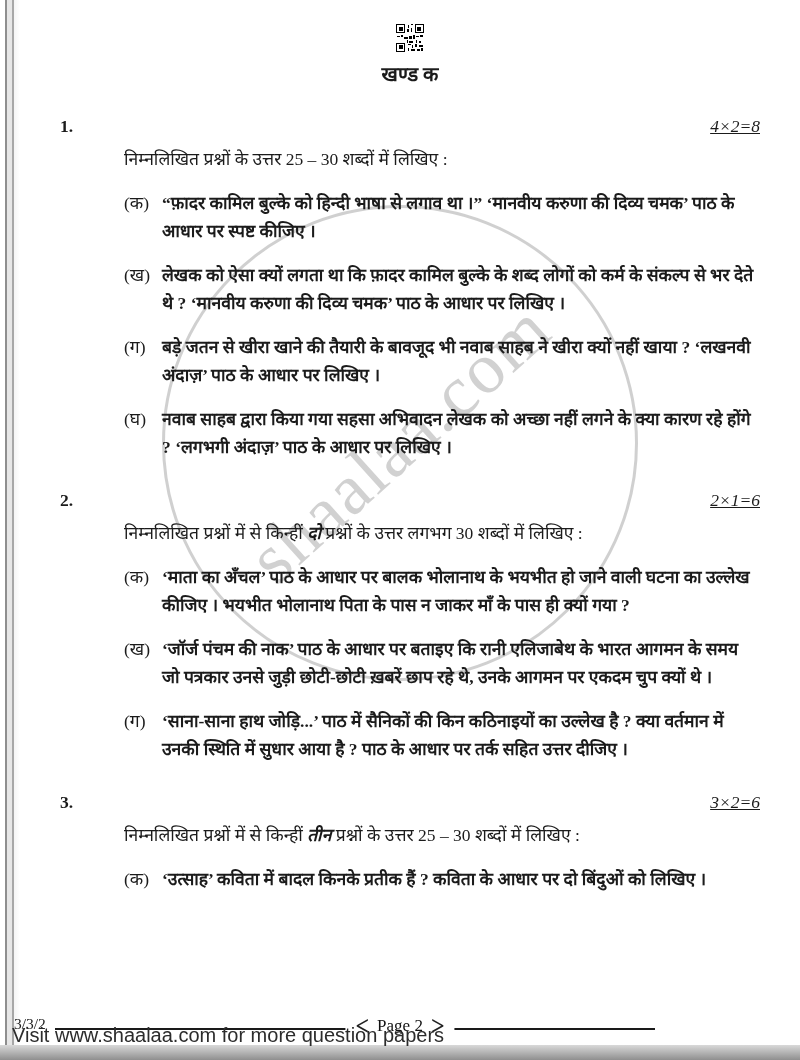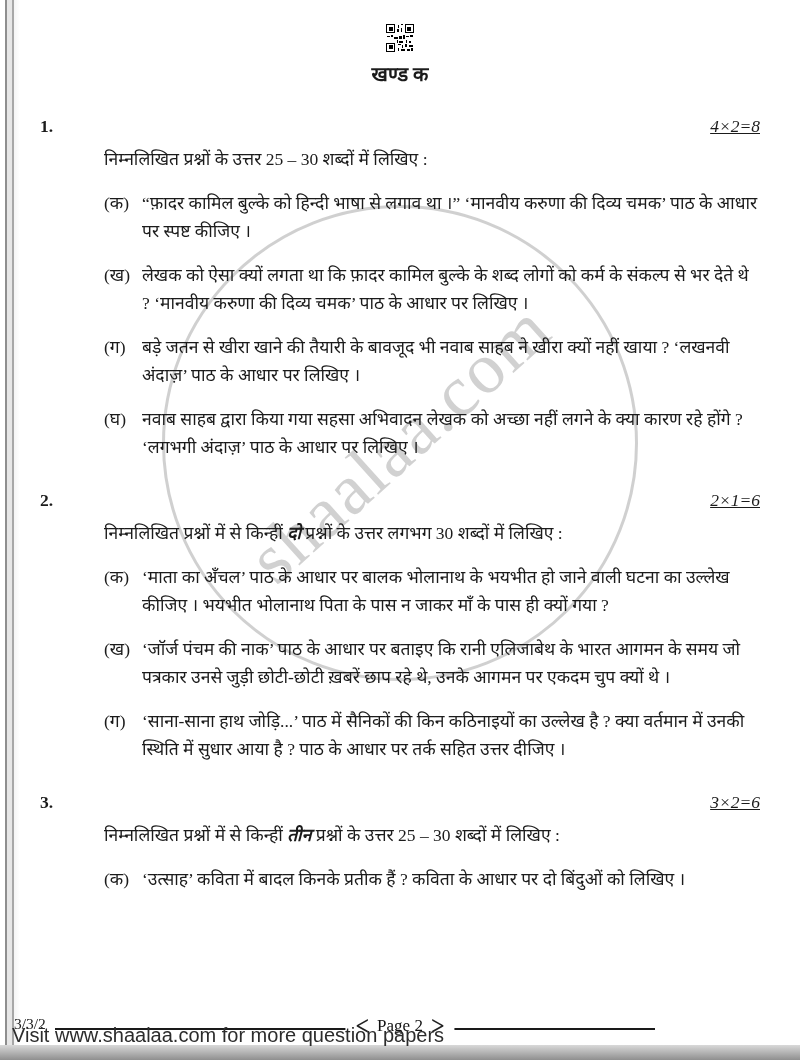--- a/index.html
+++ b/index.html
@@ -28,37 +28,37 @@
     position:absolute;top:205px;left:50%;transform:translateX(-50%);
     width:470px;height:470px;border:3px solid rgba(150,150,150,.45);
     border-radius:50%;z-index:0;display:flex;align-items:center;justify-content:center;
   }
   .watermark-text{
     transform:rotate(-42deg);
     font-size:72px;color:rgba(140,140,140,.40);
     letter-spacing:2px;white-space:nowrap;
     font-family:"Liberation Serif","DejaVu Serif",serif;
   }
-  .content{position:relative;z-index:1;padding:20px 40px 0 40px;}
+  .content{position:relative;z-index:1;padding:20px 40px 0 60px;}
   .qr{display:block;margin:4px auto 6px auto;width:28px;height:28px;}
   .section-title{
     text-align:center;font-weight:700;font-size:20px;margin:8px 0 8px 0;
   }
   .section-subtitle{
     text-align:center;font-weight:700;font-size:18.5px;margin:0 0 22px 0;
   }
   .question{margin-top:26px;}
   .q-row{display:flex;align-items:flex-start;font-size:17.5px;line-height:1.55;}
   .q-num{width:64px;font-weight:700;flex:none;}
   .q-stem{flex:1;margin-top:33px;}
   .emph{font-weight:700;font-style:italic;}
   .q-marks{flex:none;margin-left:14px;font-style:italic;white-space:nowrap;text-decoration:underline;}
   .q-part{display:flex;align-items:flex-start;margin:16px 0 0 64px;font-size:17.5px;line-height:1.6;}
   .part-label{width:38px;flex:none;}
-  .part-text{flex:1;}
+  .part-text{flex:1;font-weight:bold;}
   
   .footer-code{
     position:absolute;left:14px;bottom:27px;z-index:5;
     font-size:15.5px;color:#222;
   }
   .footer-rule{
     position:absolute;left:55px;right:145px;bottom:30px;height:2px;
     background:#1a1a1a;z-index:2;
   }
   .page-label{

